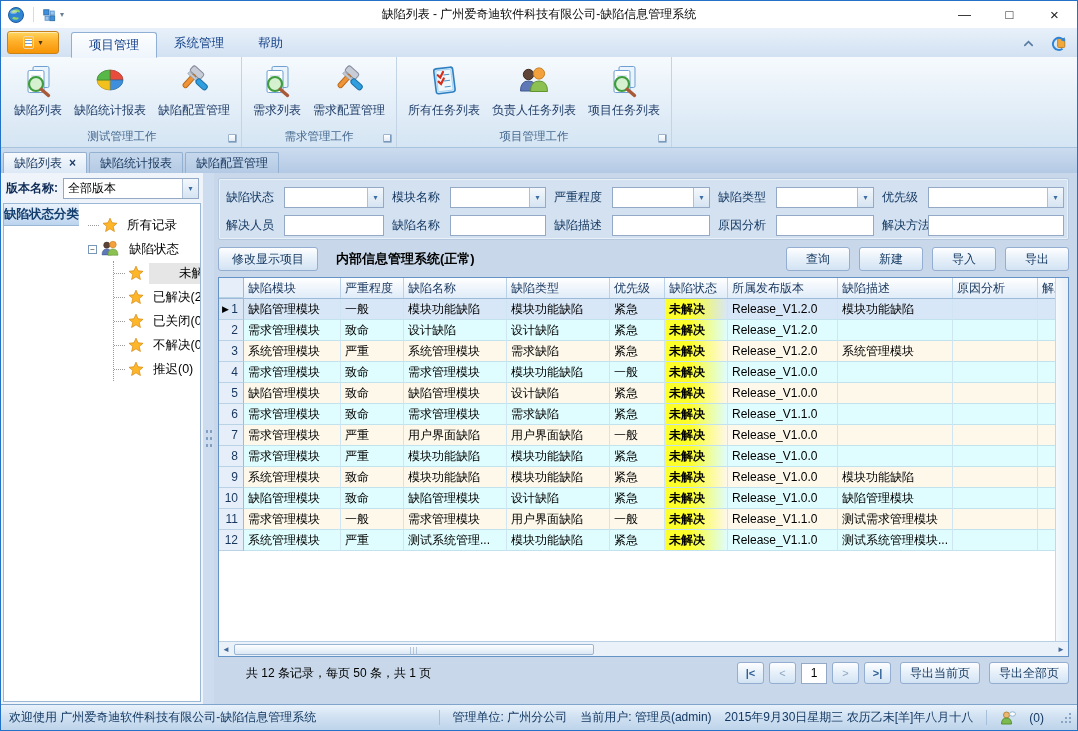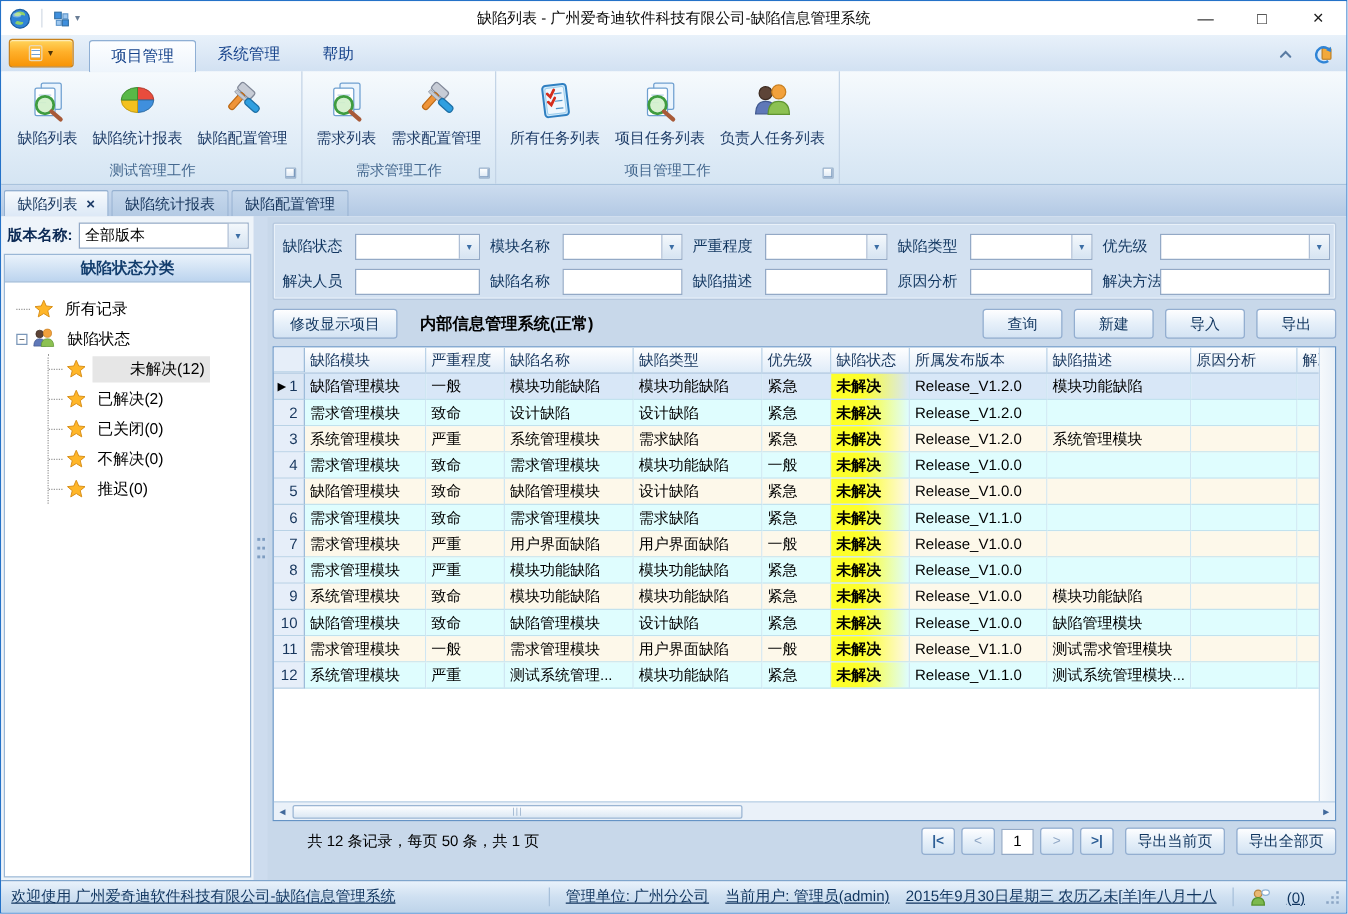--- a/index.html
+++ b/index.html
@@ -53,21 +53,21 @@
   
   .main { flex:1; display:flex; background:#c8d8ea; min-height:0; }
   .sidepanel { width:202px; background:#eef4fa; display:flex; flex-direction:column; flex:none; }
   .version-row { display:flex; align-items:center; padding:5px 4px 4px 5px; gap:5px; flex:none; }
   .version-label { font-weight:bold; font-size:12px; color:#0c2a55; white-space:nowrap; }
   .combo { height:21px; background:#fff; border:1px solid #93a9c6; display:flex; align-items:center; }
   .combo .val { flex:1; padding-left:4px; font-size:12px; color:#000; overflow:hidden; white-space:nowrap; }
   .combo .arrow { width:16px; align-self:stretch; border-left:1px solid #aebfd6; background:linear-gradient(#f4f8fc,#d6e4f2);
     display:flex; align-items:center; justify-content:center; color:#3c6ea5; font-size:8px; }
   .version-row .combo { flex:1; }
-  .tree-wrap { flex:1; margin:0 2px 2px 2px; background:#fff; border:1px solid #9ab7d6; display:flex; flex-direction:column; min-height:0; }
+  .tree-wrap { flex:1; margin:0 2px 2px 2px; background:#fff; border:1px solid #9ab7d6; display:flex; flex-direction:row; min-height:0; }
   .tree-header { height:22px; line-height:21px; text-align:center; font-weight:bold; font-size:12.5px; color:#123d6d;
     background:linear-gradient(#e9f2fb,#bcd4ee); border-bottom:1px solid #9ab7d6; flex:none; }
   .tree { flex:1; padding:9px 4px 4px 9px; font-size:12.5px; overflow:hidden; }
   .t-row { display:flex; align-items:center; height:24px; }
   .t-stub { width:11px; border-top:1px dotted #9a9a9a; margin-right:3px; flex:none; }
   .t-exp { width:9px; height:9px; border:1px solid #7a96b8; background:#fff; font-size:8px; line-height:7px; text-align:center; color:#333; margin-right:3px; flex:none; }
   .t-label { padding:2px 4px; white-space:nowrap; }
   .t-label.selected { background:#e6e6e6;padding-left:30px; }
   .t-children { margin-left:25px; border-left:1px dotted #9a9a9a; }
   .t-icon { margin-right:5px; flex:none; }
@@ -126,21 +126,21 @@
   .pager-summary { margin-left:28px; font-size:12px; color:#000; }
   .pager-nav { margin-left:auto; display:flex; gap:5px; align-items:center; }
   .nav-btn { width:27px; height:22px; font-size:11px; }
   .nav-strong { color:#2e5f96; font-weight:bold; }
   .nav-weak { color:#8fa6c4; }
   .page-input { width:26px; height:21px; border:1px solid #93a9c6; text-align:center; font-size:12px; font-family:inherit; }
   .export-btn { width:80px; height:22px; margin-left:9px; }
 
   
   .statusbar { height:26px; border-top:1px solid #7fa5cc; background:linear-gradient(#e9f2fb,#cfe0f1 50%,#bed4ea);
-    display:flex; align-items:center; font-size:12px; color:#10355f; padding:0 5px; flex:none;text-decoration:underline; }
+    display:flex; align-items:center; font-size:12px; color:#10355f; padding:0 5px; flex:none; }
   .sb-left { margin-left:3px; }
   .sb-right { margin-left:auto; display:flex; align-items:center; gap:13px; }
   .sb-sep { width:1px; height:15px; background:#a7c0da; }
   .grip { width:13px; height:13px; position:relative; margin-left:2px; }
   .grip::after { content:""; position:absolute; right:1px; bottom:1px; width:2px; height:2px; background:#8aa5c4;
     box-shadow:-4px 0 #8aa5c4,-8px 0 #8aa5c4,0 -4px #8aa5c4,-4px -4px #8aa5c4,0 -8px #8aa5c4; }
 </style>
 </head>
 <body>
 
@@ -299,41 +299,41 @@
                   <path d="M11.5 10.5 l2.2 2.6 3.4-5.2" fill="none" stroke="#d42e1e" stroke-width="2.2" stroke-linecap="round"></path>
                   <path d="M11.5 17 l2.2 2.6 3.4-5.2" fill="none" stroke="#d42e1e" stroke-width="2.2" stroke-linecap="round"></path>
                 </g>
               </svg>
             </span>
             <span class="lbl">所有任务列表</span>
           </div>
           <div class="rbtn">
             <span class="svg-icon ">
               <svg viewBox="0 0 34 34">
+                <circle cx="11.5" cy="10.5" r="5.2" fill="#5d4437" stroke="#3e2c22"></circle>
+                <path d="M3.5 27 q0-10 8-10 q8 0 8 10 Z" fill="#5f78b8" stroke="#41598f"></path>
+                <circle cx="22" cy="9.5" r="5.6" fill="#f2a13c" stroke="#c87f20"></circle>
+                <path d="M13.5 27.5 q0-10.5 8.5-10.5 q8.5 0 8.5 10.5 Z" fill="#8cc152" stroke="#5f9431"></path>
+              </svg>
+            </span>
+            <span class="lbl">负责人任务列表</span>
+          </div>
+          <div class="rbtn">
+            <span class="svg-icon ">
+              <svg viewBox="0 0 34 34">
                 <rect x="12" y="2.5" width="16" height="21" rx="1.5" fill="#eaf4fd" stroke="#6e9fd0"></rect>
                 <rect x="7" y="6.5" width="16" height="22" rx="1.5" fill="#ffffff" stroke="#6e9fd0"></rect>
                 <line x1="10" y1="12" x2="20" y2="12" stroke="#b9d2ea"></line>
                 <line x1="10" y1="15" x2="20" y2="15" stroke="#b9d2ea"></line>
                 <line x1="10" y1="18" x2="16" y2="18" stroke="#b9d2ea"></line>
                 <circle cx="15" cy="20" r="7" fill="#d2f0cb" fill-opacity="0.9" stroke="#3f9c3f" stroke-width="2.2"></circle>
                 <line x1="20.2" y1="25.2" x2="27.5" y2="31.5" stroke="#a85a38" stroke-width="3.4" stroke-linecap="round"></line>
               </svg>
             </span>
             <span class="lbl">项目任务列表</span>
-          </div>
-          <div class="rbtn">
-            <span class="svg-icon ">
-              <svg viewBox="0 0 34 34">
-                <circle cx="11.5" cy="10.5" r="5.2" fill="#5d4437" stroke="#3e2c22"></circle>
-                <path d="M3.5 27 q0-10 8-10 q8 0 8 10 Z" fill="#5f78b8" stroke="#41598f"></path>
-                <circle cx="22" cy="9.5" r="5.6" fill="#f2a13c" stroke="#c87f20"></circle>
-                <path d="M13.5 27.5 q0-10.5 8.5-10.5 q8.5 0 8.5 10.5 Z" fill="#8cc152" stroke="#5f9431"></path>
-              </svg>
-            </span>
-            <span class="lbl">负责人任务列表</span>
           </div>
         </div>
         <div class="rgroup-label">项目管理工作</div>
         <span class="launcher"></span>
       </div>
     </div>
 
   <div class="docstrip" id="doc-tabs">
       <div class="dtab active">
         <span>缺陷列表</span>

